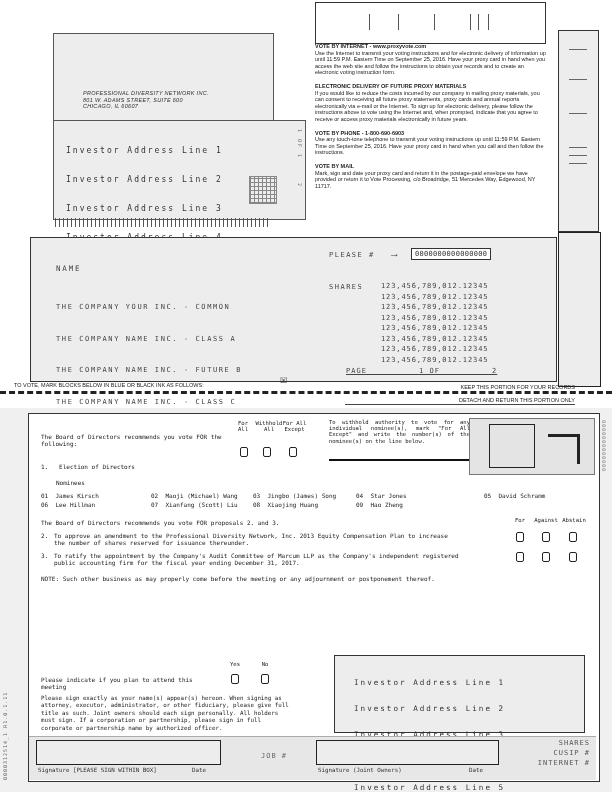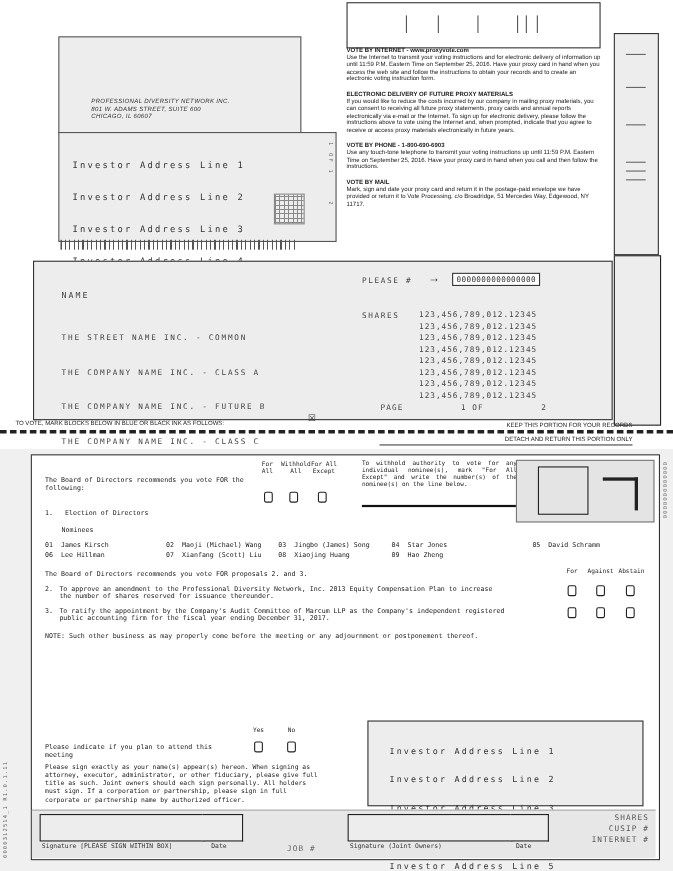--- a/index.html
+++ b/index.html
@@ -90,21 +90,21 @@
     </div>
     <div>
       <div class="tiny" style="font-weight:bold;">VOTE BY MAIL</div>
       <div class="tiny">Mark, sign and date your proxy card and return it in the postage-paid envelope we have provided or return it to Vote Processing, c/o Broadridge, 51 Mercedes Way, Edgewood, NY 11717.</div>
     </div>
   </div>
 
   <div class="abs panel" style="left:30px;top:237px;width:525px;height:143px;border-color:#333;">
     <div class="abs mono" style="left:25px;top:26px;font-size:7.5px;letter-spacing:1.8px;color:#444;">NAME</div>
     <div class="abs mono acct" style="left:25px;top:43px;">
-      <div>THE STREET NAME INC. - COMMON</div>
+      <div>THE COMPANY YOUR INC. - COMMON</div>
       <div>THE COMPANY NAME INC. - CLASS A</div>
       <div>THE COMPANY NAME INC. - FUTURE B</div>
       <div>THE COMPANY NAME INC. - CLASS C</div>
       <div>THE COMPANY NAME INC. - CLASS D</div>
       <div>THE COMPANY NAME INC. - CLASS E</div>
       <div>THE COMPANY NAME INC. - CLASS F</div>
       <div>THE COMPANY NAME INC. - 401 K</div>
     </div>
     <div class="abs mono" style="left:298px;top:13px;font-size:7px;letter-spacing:1.5px;color:#444;">PLEASE #</div>
     <div class="abs" style="left:358px;top:9px;font-size:11px;color:#333;">→</div>
@@ -113,21 +113,21 @@
     <div class="abs mono shval" style="left:350px;top:43px;width:165px;">
       <div>123,456,789,012.12345</div>
       <div>123,456,789,012.12345</div>
       <div>123,456,789,012.12345</div>
       <div>123,456,789,012.12345</div>
       <div>123,456,789,012.12345</div>
       <div>123,456,789,012.12345</div>
       <div>123,456,789,012.12345</div>
       <div>123,456,789,012.12345</div>
     </div>
-    <div class="abs mono pre" style="left:315px;top:129px;font-size:7px;letter-spacing:1px;color:#444;">PAGE          1 OF          2</div>
+    <div class="abs mono pre" style="left:315px;top:129px;font-size:7px;letter-spacing:1px;color:#444;text-decoration:underline;">PAGE          1 OF          2</div>
   </div>
 
   <div class="abs panel" style="left:558px;top:232px;width:41px;height:153px;border:1.5px solid #222;"></div>
 
   <div class="abs sans" style="left:14px;top:382px;font-size:5.5px;color:#222;">TO VOTE, MARK BLOCKS BELOW IN BLUE OR BLACK INK AS FOLLOWS:</div>
   <div class="abs" style="left:280px;top:376px;font-size:8px;color:#333;">☒</div>
   <div class="abs sans" style="left:345px;top:384px;width:230px;text-align:right;font-size:5.5px;color:#222;">KEEP THIS PORTION FOR YOUR RECORDS</div>
   <div class="abs" style="left:0;top:391px;width:612px;border-top:3px dashed #222;"></div>
   <div class="abs sans" style="left:345px;top:397px;width:230px;text-align:right;font-size:5.5px;color:#222;border-bottom:1px solid #444;padding-bottom:1px;">DETACH AND RETURN THIS PORTION ONLY</div>
 
@@ -232,21 +232,21 @@
         
       </div>
     </div>
 
     <div class="abs" style="left:0;top:322px;width:567px;height:43px;background:#e7e7e7;border-top:1px solid #aaa;">
       <div class="sigbox" style="left:7px;top:3px;width:148px;height:23px;"></div>
       <div class="sigbox" style="left:155px;top:3px;width:36px;height:23px;border-left:none;"></div>
       <div class="abs mono" style="left:9px;top:30px;font-size:5.8px;color:#333;">Signature [PLEASE SIGN WITHIN BOX]</div>
       <div class="abs mono" style="left:163px;top:30px;font-size:5.8px;color:#333;">Date</div>
 
-      <div class="abs lbl7 mono" style="left:232px;top:15px;color:#666;margin-top:16px;">JOB #</div>
+      <div class="abs lbl7 mono" style="left:232px;top:15px;color:#666;">JOB #</div>
 
       <div class="sigbox" style="left:287px;top:3px;width:148px;height:23px;"></div>
       <div class="sigbox" style="left:435px;top:3px;width:34px;height:23px;border-left:none;"></div>
       <div class="abs mono" style="left:289px;top:30px;font-size:5.8px;color:#333;">Signature (Joint Owners)</div>
       <div class="abs mono" style="left:440px;top:30px;font-size:5.8px;color:#333;">Date</div>
 
       <div class="abs mono" style="right:6px;top:1px;text-align:right;font-size:7px;line-height:10px;letter-spacing:1px;color:#555;">
         <div>SHARES</div>
         <div>CUSIP #</div>
         <div>INTERNET #</div>

